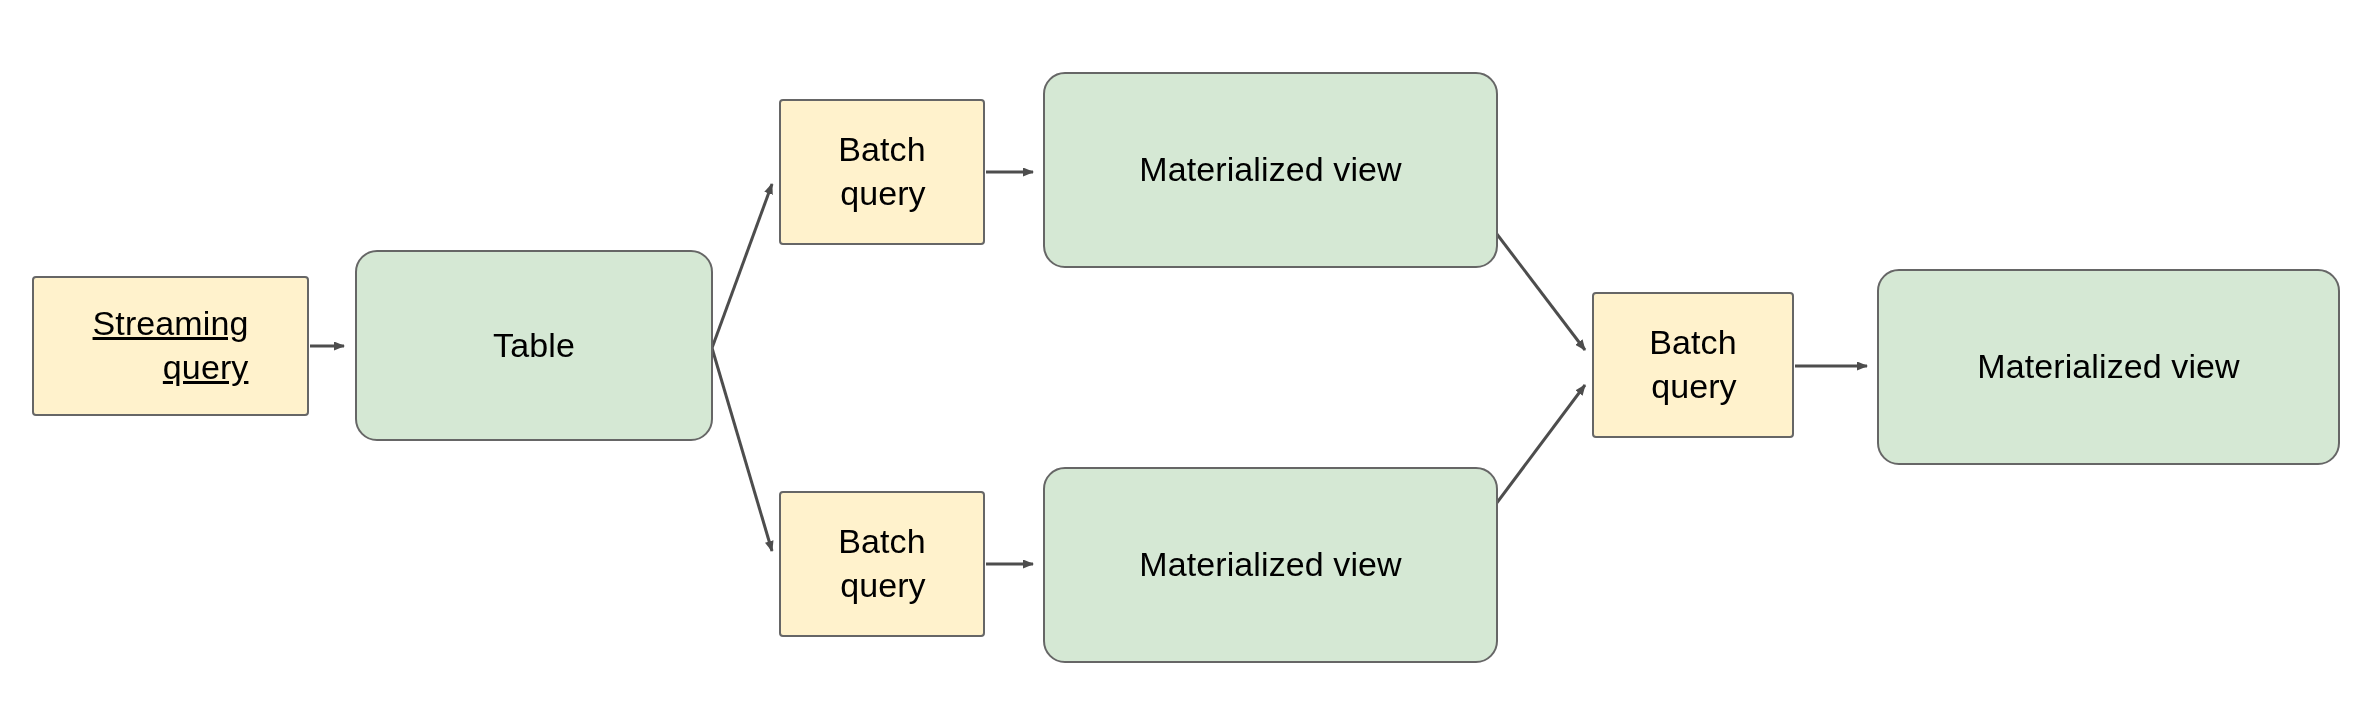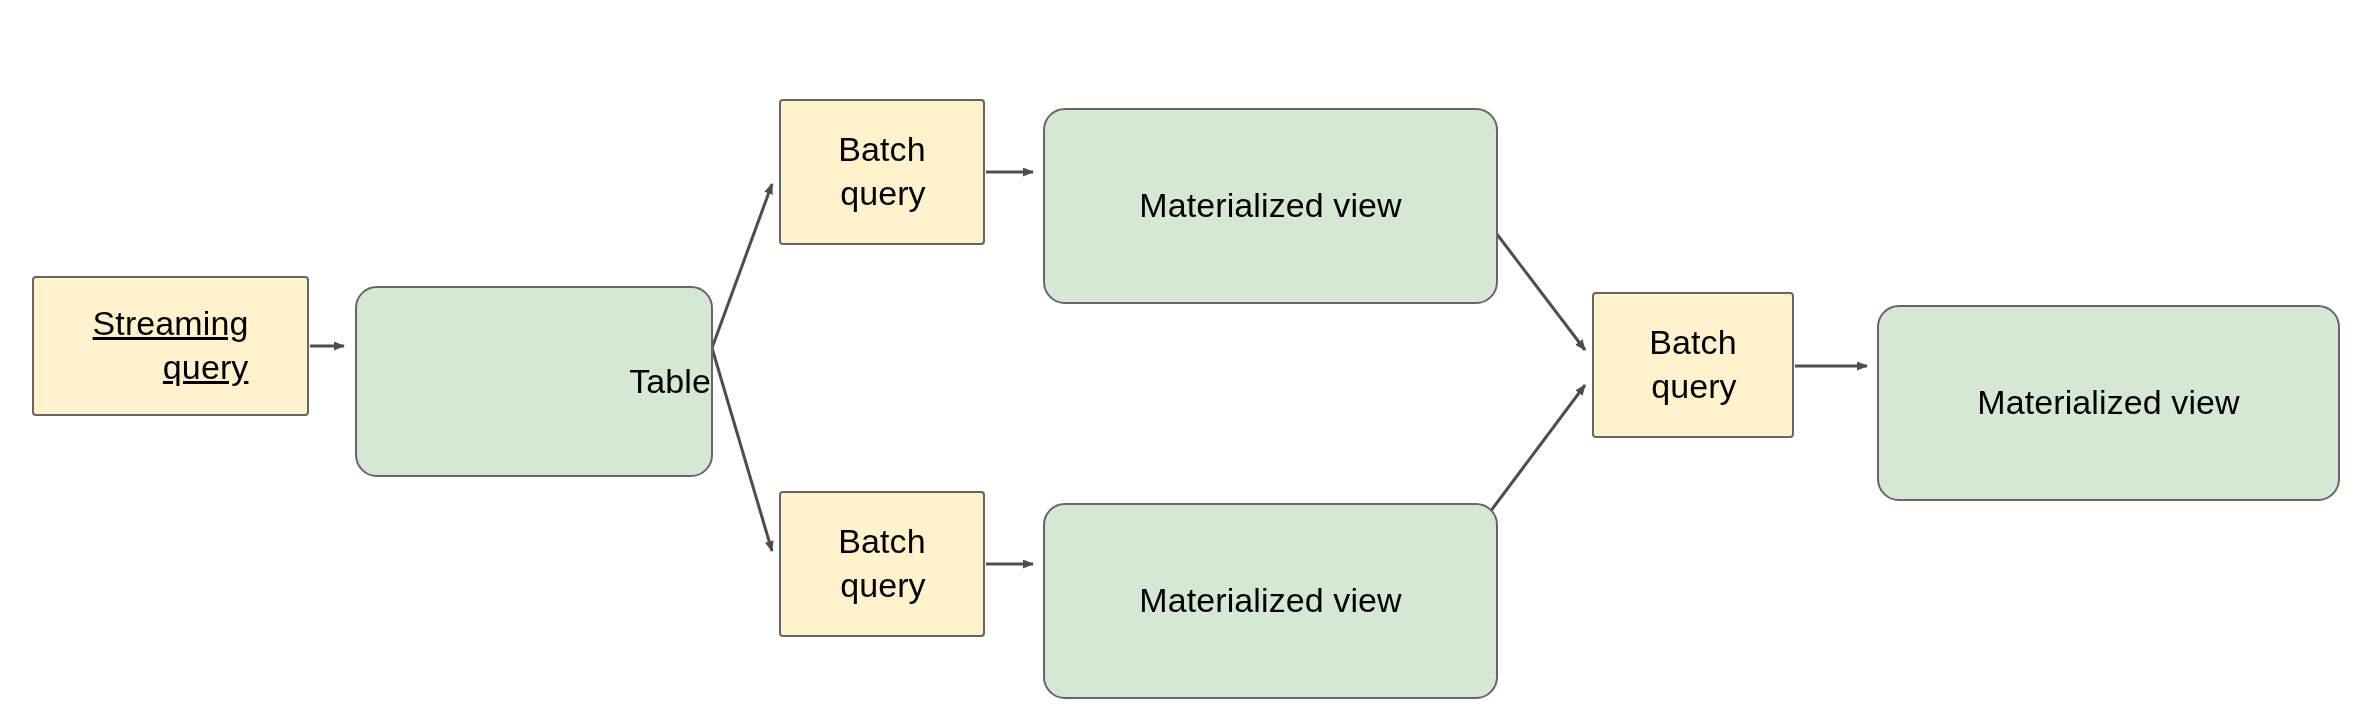--- a/index.html
+++ b/index.html
@@ -39,21 +39,20 @@
     z-index: 2;
   }
   .node.process {
     background: #fff2cc;
     border-radius: 4px;
     text-align: right;
   }
   .node.store {
     background: #d5e8d4;
     border-radius: 22px;
-    margin-top: 36px;
   }
   .node-label {
     display: block;
     white-space: pre-line;
   }
 </style>
 </head>
 <body>
 
 <div id="canvas">
@@ -74,21 +73,21 @@
         <path d="M 1490 512 L 1585 385" stroke-linecap="butt" marker-end="url(#arrowhead)"></path>
         <path d="M 1795 366 L 1867 366" stroke-linecap="butt" marker-end="url(#arrowhead)"></path>
       </g>
   </svg>
 
   <div class="node process" id="node-streaming-query" style="left: 32px; top: 276px; width: 277px; height: 140px; text-decoration: underline;">
     <span class="node-label">Streaming
 query</span>
   </div>
 
-  <div class="node store" id="node-table" style="left: 355px; top: 250px; width: 358px; height: 191px; justify-content: flex-end;">
+  <div class="node store" id="node-table" style="left: 355px; top: 250px; width: 358px; height: 191px;">
     <span class="node-label">Table</span>
   </div>
 
   <div class="node process" id="node-batch-query-top" style="left: 779px; top: 99px; width: 206px; height: 146px;">
     <span class="node-label">Batch
 query</span>
   </div>
 
   <div class="node store" id="node-materialized-view-top" style="left: 1043px; top: 72px; width: 455px; height: 196px;">
     <span class="node-label">Materialized view</span>

